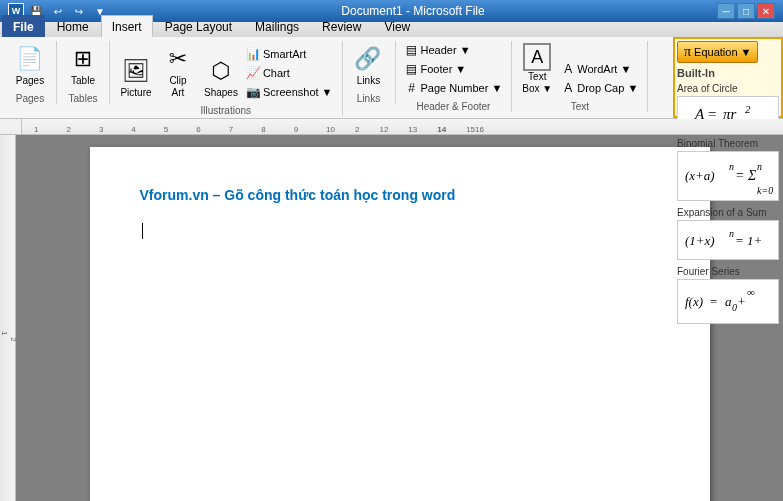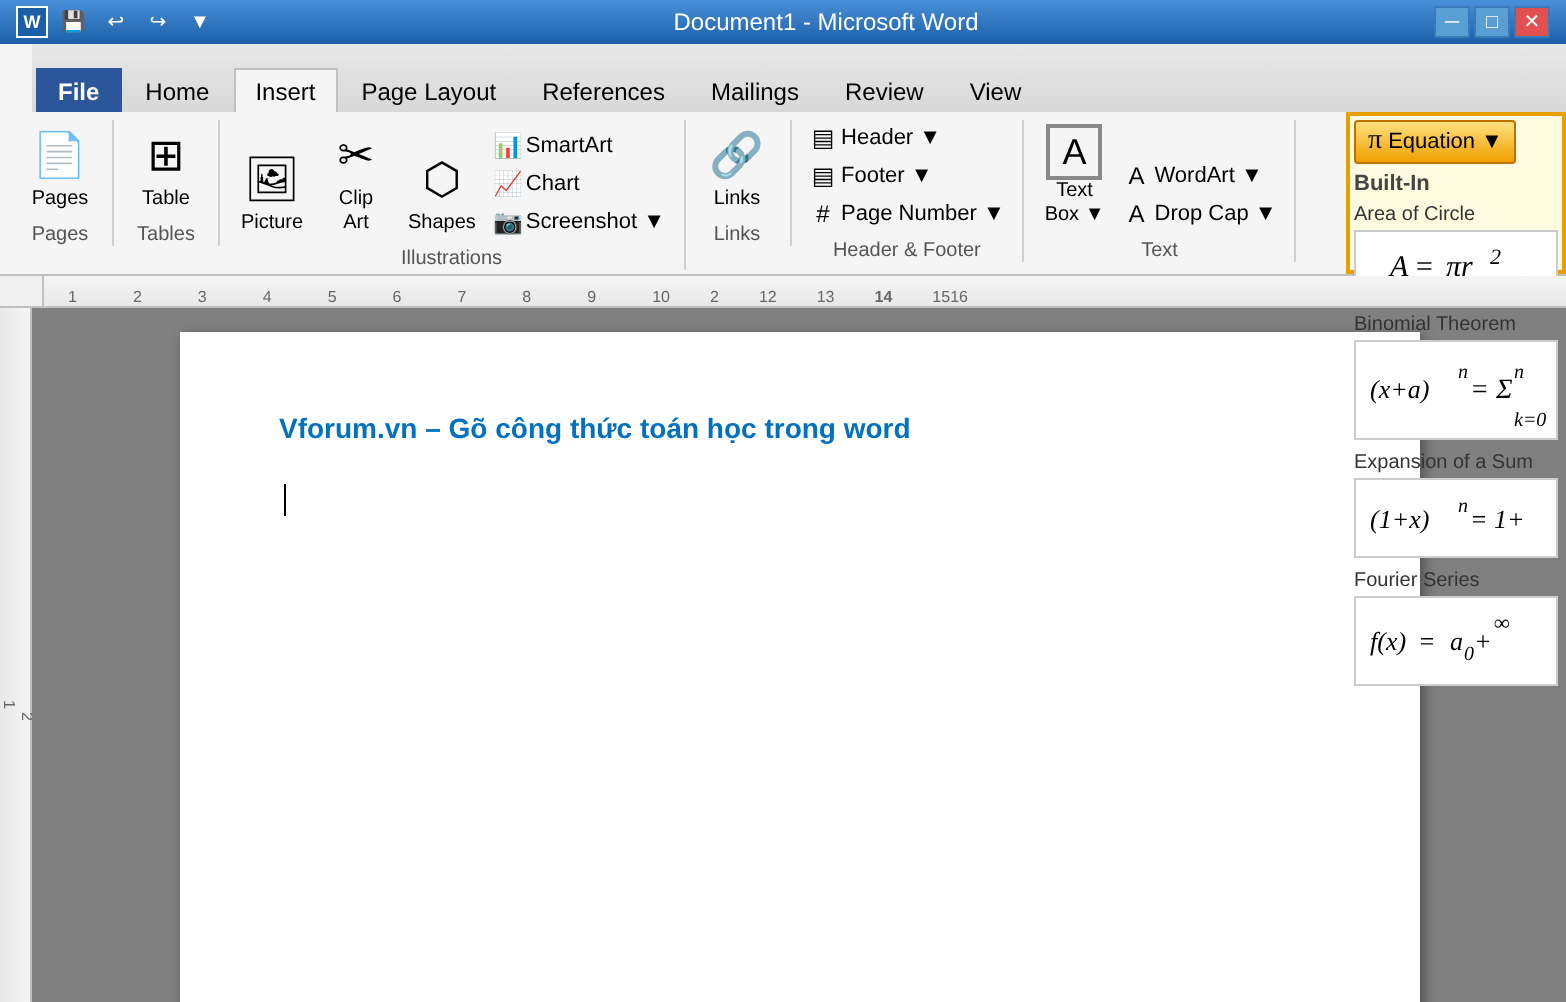--- a/index.html
+++ b/index.html
@@ -19,21 +19,21 @@
     .title-bar-title { font-size: 12px; color: white; }
     .title-bar-controls { display: flex; gap: 2px; }
     .title-btn { width: 18px; height: 16px; background: #5a9fd4; border: 1px solid #3a7ab8; color: white; font-size: 10px; display: flex; align-items: center; justify-content: center; cursor: pointer; }
     .title-btn.close { background: #e05050; }
     .word-icon { width: 16px; height: 16px; background: #1a5fa8; border: 1px solid #fff; display: flex; align-items: center; justify-content: center; color: white; font-size: 9px; font-weight: bold; }
     .qat { display: flex; align-items: center; gap: 3px; }
     .qat-btn { width: 18px; height: 16px; display: flex; align-items: center; justify-content: center; color: white; font-size: 10px; cursor: pointer; }
 
     
     .ribbon { background: #f5f5f5; border-bottom: 1px solid #c0c0c0; }
-    .ribbon-tabs { background: linear-gradient(to bottom, #e8e8e8, #d8d8d8); display: flex; align-items: flex-end; height: 34px; padding-left: 2px; margin-left: 16px; }
+    .ribbon-tabs { background: linear-gradient(to bottom, #e8e8e8, #d8d8d8); display: flex; align-items: flex-end; height: 15px; padding-left: 2px; }
     .ribbon-tab {
       padding: 3px 10px;
       font-size: 12px;
       cursor: pointer;
       border: 1px solid transparent;
       border-bottom: none;
       margin-right: 1px;
       height: 22px;
       display: flex;
       align-items: center;
@@ -124,35 +124,34 @@
 <div class="title-bar">
   <div class="title-bar-left">
     <div class="word-icon">W</div>
     <div class="qat">
       <div class="qat-btn">💾</div>
       <div class="qat-btn">↩</div>
       <div class="qat-btn">↪</div>
       <div class="qat-btn">▼</div>
     </div>
   </div>
-  <div class="title-bar-title">Document1 - Microsoft Word</div>
+  <div class="title-bar-title">Document1 - Microsoft File</div>
   <div class="title-bar-controls">
     <div class="title-btn">─</div>
     <div class="title-btn">□</div>
     <div class="title-btn close">✕</div>
   </div>
 </div>
 
 <div class="ribbon">
   <div class="ribbon-tabs">
     <div class="ribbon-tab file">File</div>
     <div class="ribbon-tab">Home</div>
     <div class="ribbon-tab active">Insert</div>
     <div class="ribbon-tab">Page Layout</div>
-    <div class="ribbon-tab">References</div>
     <div class="ribbon-tab">Mailings</div>
     <div class="ribbon-tab">Review</div>
     <div class="ribbon-tab">View</div>
   </div>
 
   <div class="ribbon-content">
 
     <div class="ribbon-group">
       <div class="ribbon-group-items">
         <div class="ribbon-btn-large">

